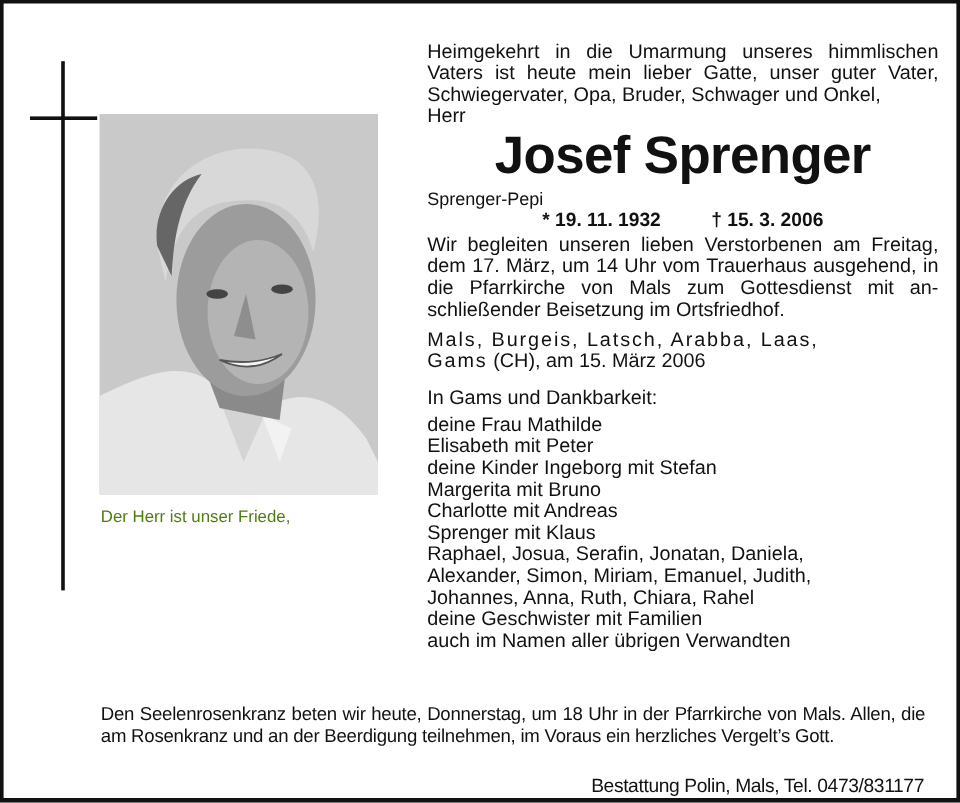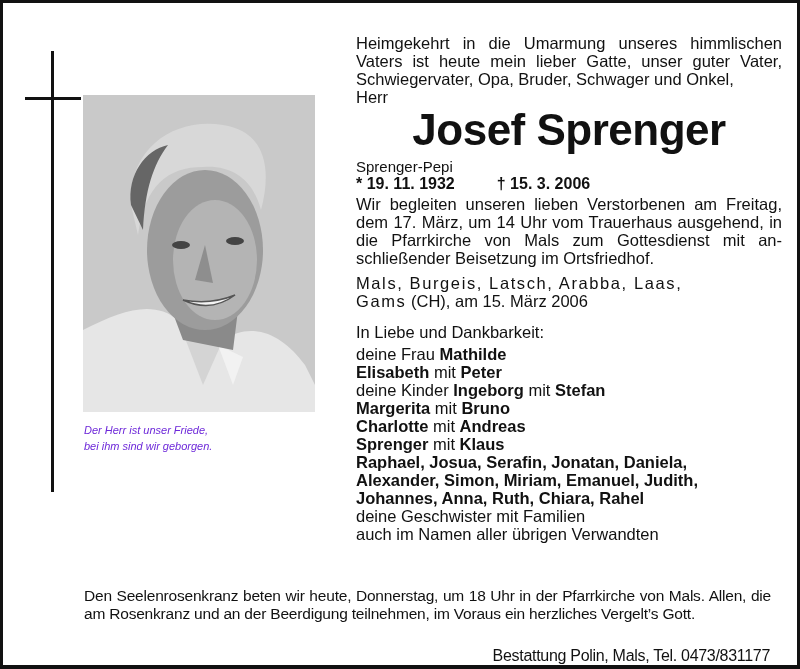--- a/index.html
+++ b/index.html
@@ -6,37 +6,37 @@
     body { width: 800px; height: 669px; position: relative; overflow: hidden;
       font-family: "Liberation Sans", "DejaVu Sans", sans-serif; color: #111; }
     .frame { position: absolute; left: 0; top: 0; width: 800px; height: 669px;
       box-sizing: border-box; border: 3px solid #111; border-bottom-width: 4px; }
     .cross-v { position: absolute; left: 51px; top: 51px; width: 3px; height: 441px; background: #111; }
     .cross-h { position: absolute; left: 25px; top: 97px; width: 56px; height: 3px; background: #111; }
     .photo { position: absolute; left: 83px; top: 95px; width: 232px; height: 317px;
       background: #c9c9c9; overflow: hidden; }
     .photo svg { display: block; }
     .motto { position: absolute; left: 84px; top: 423px; width: 240px;
-      font-style: italic; font-size: 11px; line-height: 15.5px; color: #6d28d9; }
+      font-size: 14px; line-height: 15.5px; color: #4d7c0f; }
     .main { position: absolute; left: 356px; top: 34px; width: 426px; font-size: 16.5px; line-height: 18px; }
     .just { text-align: justify; text-align-last: left; }
     .name { text-align: center; font-weight: bold; font-size: 44px; line-height: 44px;
       letter-spacing: -0.5px; margin-top: 2px; }
     .nick { text-align: left; font-weight: normal; font-size: 15px; line-height: 17px; margin-top: 6px; }
-    .dates { text-align: left; font-weight: bold; font-size: 16px; line-height: 18px; }
+    .dates { text-align: center; font-weight: bold; font-size: 16px; line-height: 18px; }
     .dates span { display: inline-block; }
     .dates .gap { width: 42px; }
     .para2 { margin-top: 2px; }
     .places { margin-top: 7px; letter-spacing: 1.6px; }
     .places .l2 { letter-spacing: 0; }
     .places .l2 .spaced { letter-spacing: 1.6px; }
     .family { margin-top: 13px; }
     .family .fline { white-space: nowrap; }
     .family .first { margin-bottom: 4px; }
-    b { font-weight: bold; }
+    b { font-weight: normal; }
     .bottom { position: absolute; left: 84px; top: 587px; width: 687px; font-size: 15.5px; line-height: 18px;
       letter-spacing: -0.2px; }
     .sig { position: absolute; right: 30px; top: 647px; font-size: 16px; letter-spacing: -0.3px; color: #111; margin-left: 36px; }
   </style>
 </head>
 <body>
 
 <div class="frame"></div>
 
 <div class="cross-v"></div>
@@ -62,42 +62,41 @@
     <ellipse cx="152" cy="146" rx="9" ry="4" fill="#444"></ellipse>
 
     <path d="M122 150 L112 185 L130 188 Z" fill="#8e8e8e"></path>
 
     <path d="M100 205 Q128 218 152 200 Q128 210 100 205 Z" fill="#f5f5f5" stroke="#555" stroke-width="1.5"></path>
   </svg>
 </div>
 
 <div class="motto">
   <div>Der Herr ist unser Friede,</div>
-  <div>bei ihm sind wir geborgen.</div>
 </div>
 
 <div class="main">
   <div class="just">Heimgekehrt in die Umarmung unseres himmlischen Vaters ist heute mein lieber Gatte, unser guter Vater, Schwiegervater, Opa, Bruder, Schwager und Onkel,</div>
   <div>Herr</div>
 
   <div class="name">Josef Sprenger</div>
   <div class="nick">Sprenger-Pepi</div>
   <div class="dates">
     <span>* 19. 11. 1932</span><span class="gap"></span><span>† 15. 3. 2006</span>
   </div>
 
   <div class="just para2">Wir begleiten unseren lieben Verstorbenen am Freitag, dem 17. März, um 14 Uhr vom Trauerhaus ausgehend, in die Pfarrkirche von Mals zum Gottesdienst mit an-schließender Beisetzung im Ortsfriedhof.</div>
 
   <div class="places">
     <div>Mals, Burgeis, Latsch, Arabba, Laas,</div>
     <div class="l2"><span class="spaced">Gams</span><span> (CH), am 15. März 2006</span></div>
   </div>
 
   <div class="family">
-    <div class="fline first">In Liebe und Dankbarkeit:</div>
+    <div class="fline first">In Gams und Dankbarkeit:</div>
     <div class="fline"><span>deine Frau </span><b>Mathilde</b></div>
     <div class="fline"><b>Elisabeth</b><span> mit </span><b>Peter</b></div>
     <div class="fline"><span>deine Kinder </span><b>Ingeborg</b><span> mit </span><b>Stefan</b></div>
     <div class="fline"><b>Margerita</b><span> mit </span><b>Bruno</b></div>
     <div class="fline"><b>Charlotte</b><span> mit </span><b>Andreas</b></div>
     <div class="fline"><b>Sprenger</b><span> mit </span><b>Klaus</b></div>
     <div class="fline"><b>Raphael, Josua, Serafin, Jonatan, Daniela,</b></div>
     <div class="fline"><b>Alexander, Simon, Miriam, Emanuel, Judith,</b></div>
     <div class="fline"><b>Johannes, Anna, Ruth, Chiara, Rahel</b></div>
     <div class="fline">deine Geschwister mit Familien</div>

